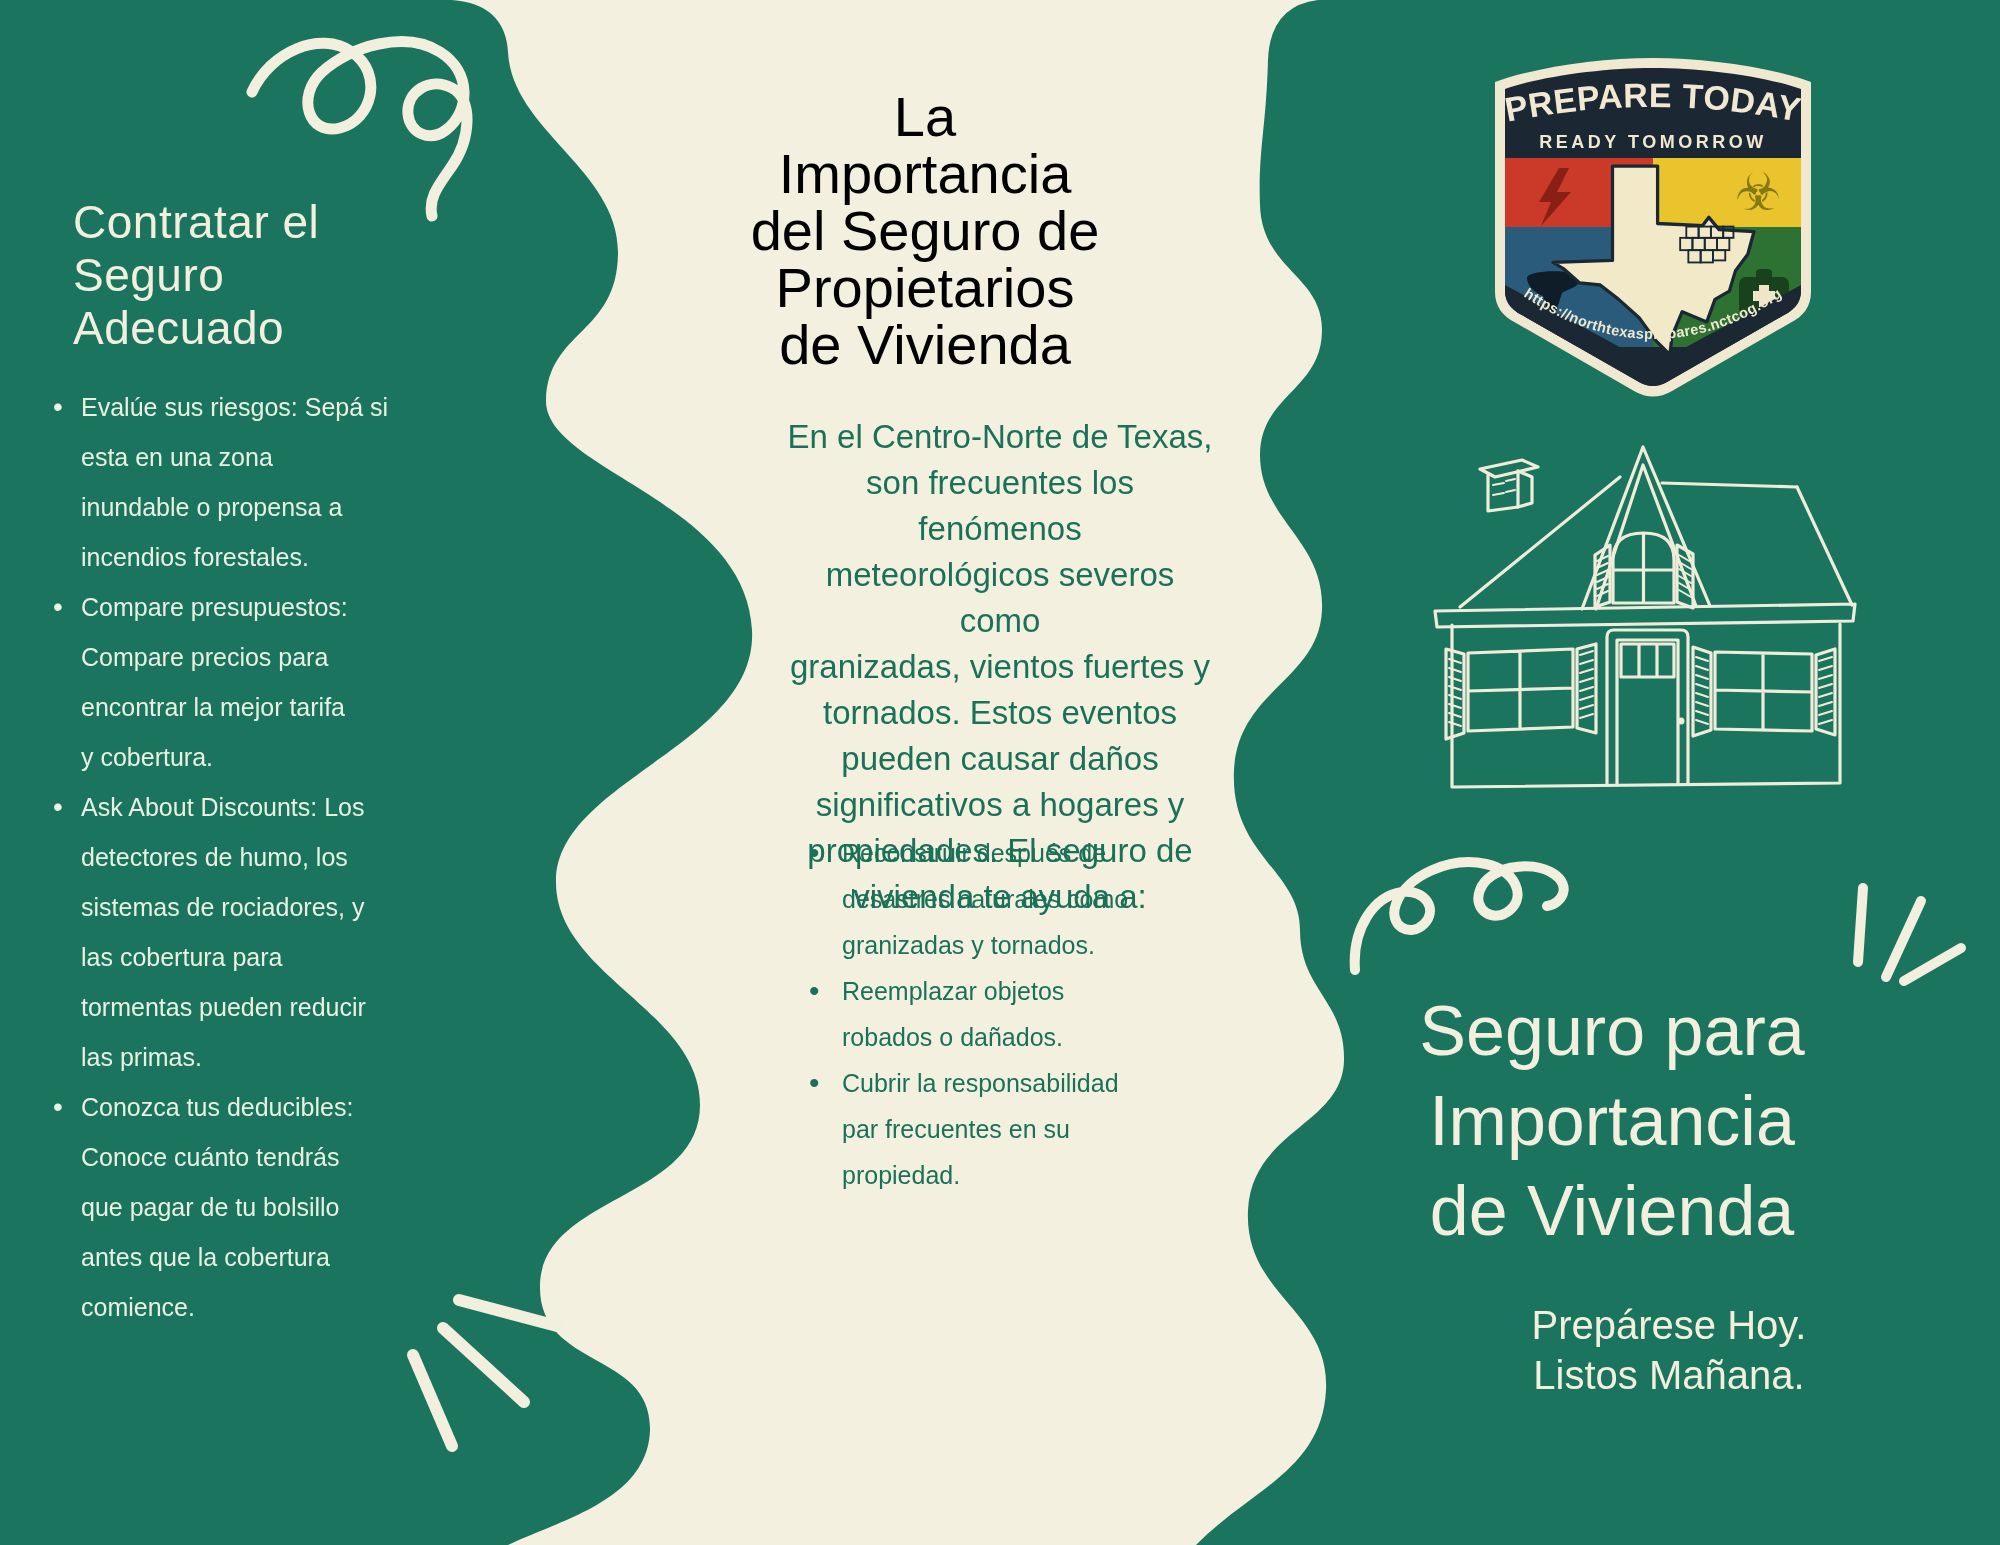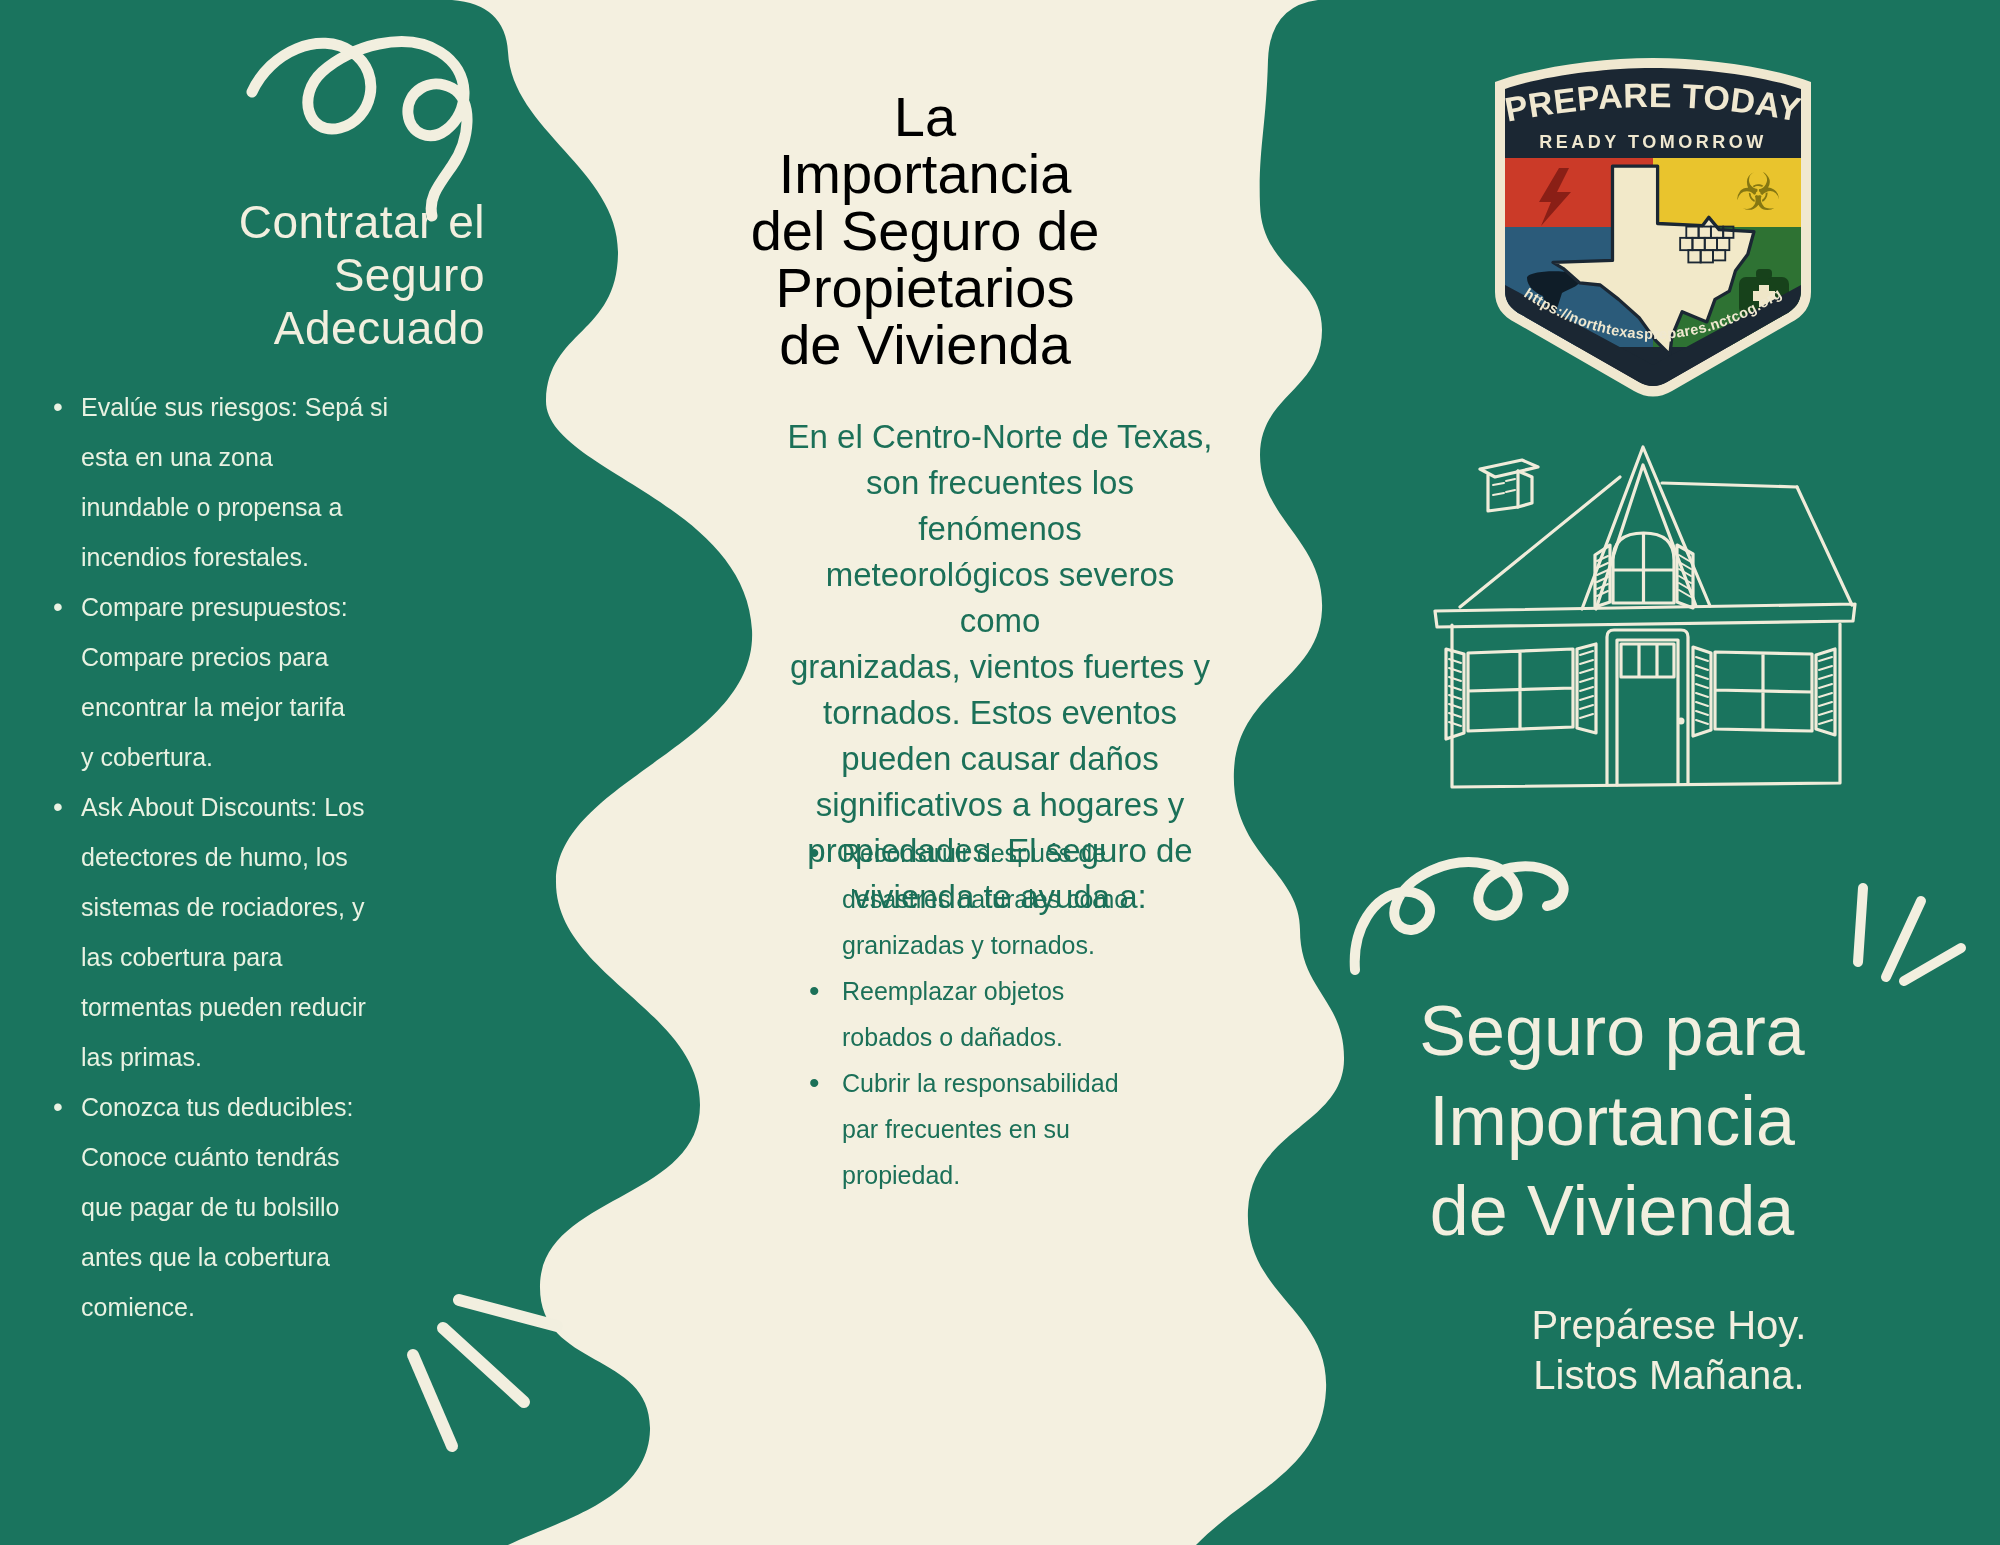--- a/index.html
+++ b/index.html
@@ -7,21 +7,21 @@
     position:relative;width:2000px;height:1545px;overflow:hidden;
     background:#F4F0E0;
     font-family:"Liberation Sans", sans-serif;
   }
   .canvas svg{display:block;}
   .abs{position:absolute;}
   .pre{white-space:pre-line;}
 
   
   .left-title{
-    left:85px;top:196px;width:400px;text-align:right;
+    left:73px;top:196px;width:400px;text-align:left;
     font-size:46px;line-height:53px;color:#F2EFDF;letter-spacing:.5px;
   }
   .left-bullets{
     left:53px;top:382px;width:430px;color:#E9F2E2;
     font-size:25px;line-height:50px;
     list-style:none;margin:0;padding:0;
   }
   .left-bullets li{position:relative;padding-left:28px;white-space:pre-line;}
   .left-bullets li::before{
     content:"\2022";position:absolute;left:0;top:0;font-size:28px;color:#E9F2E2;

